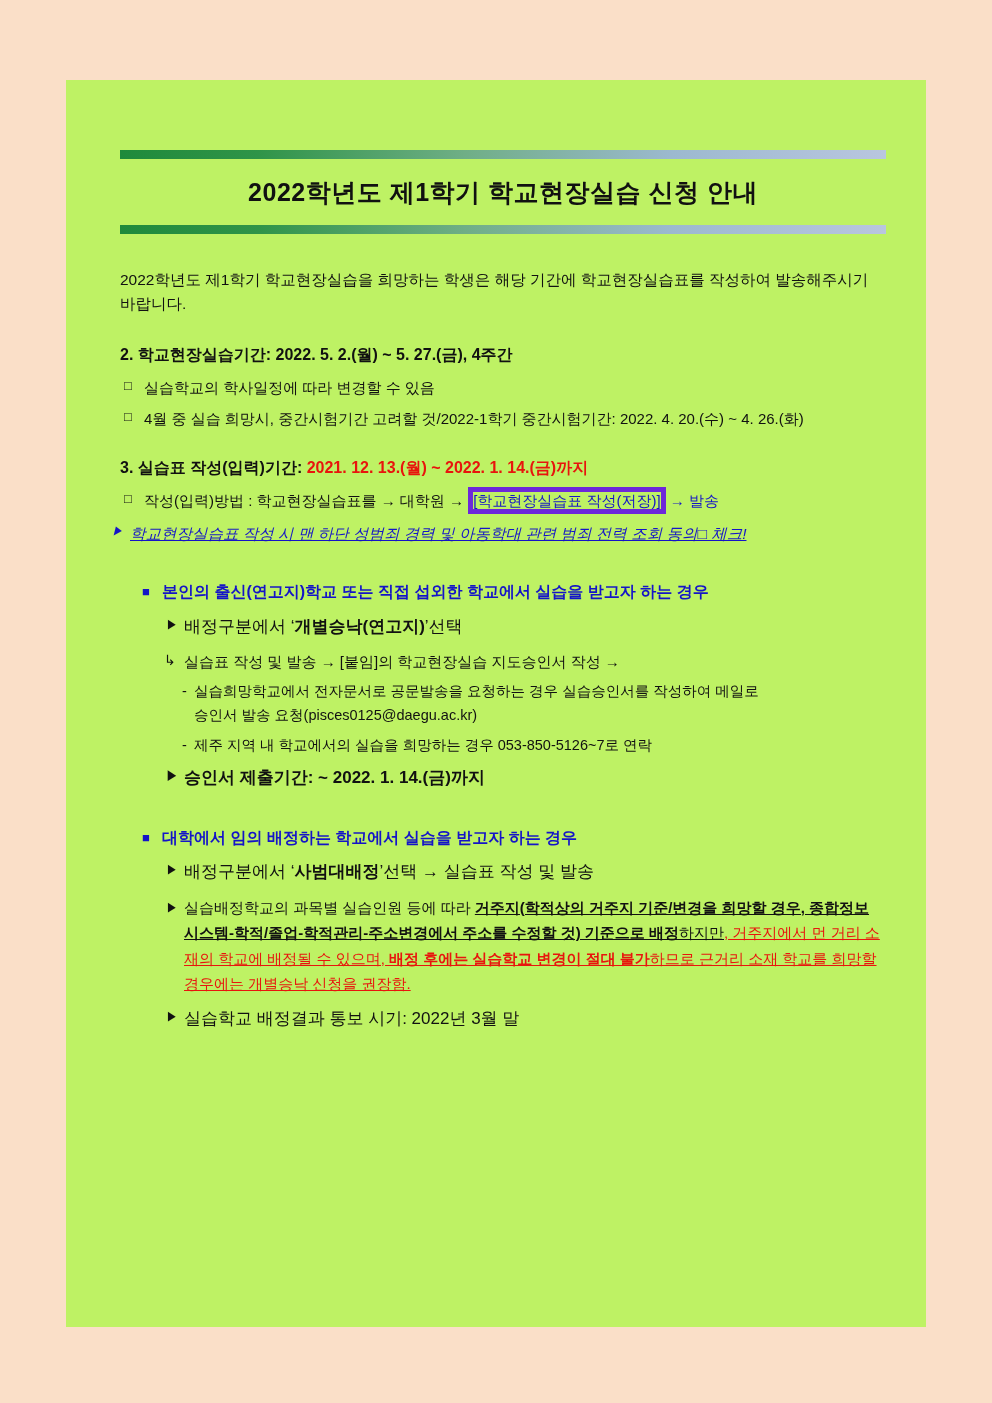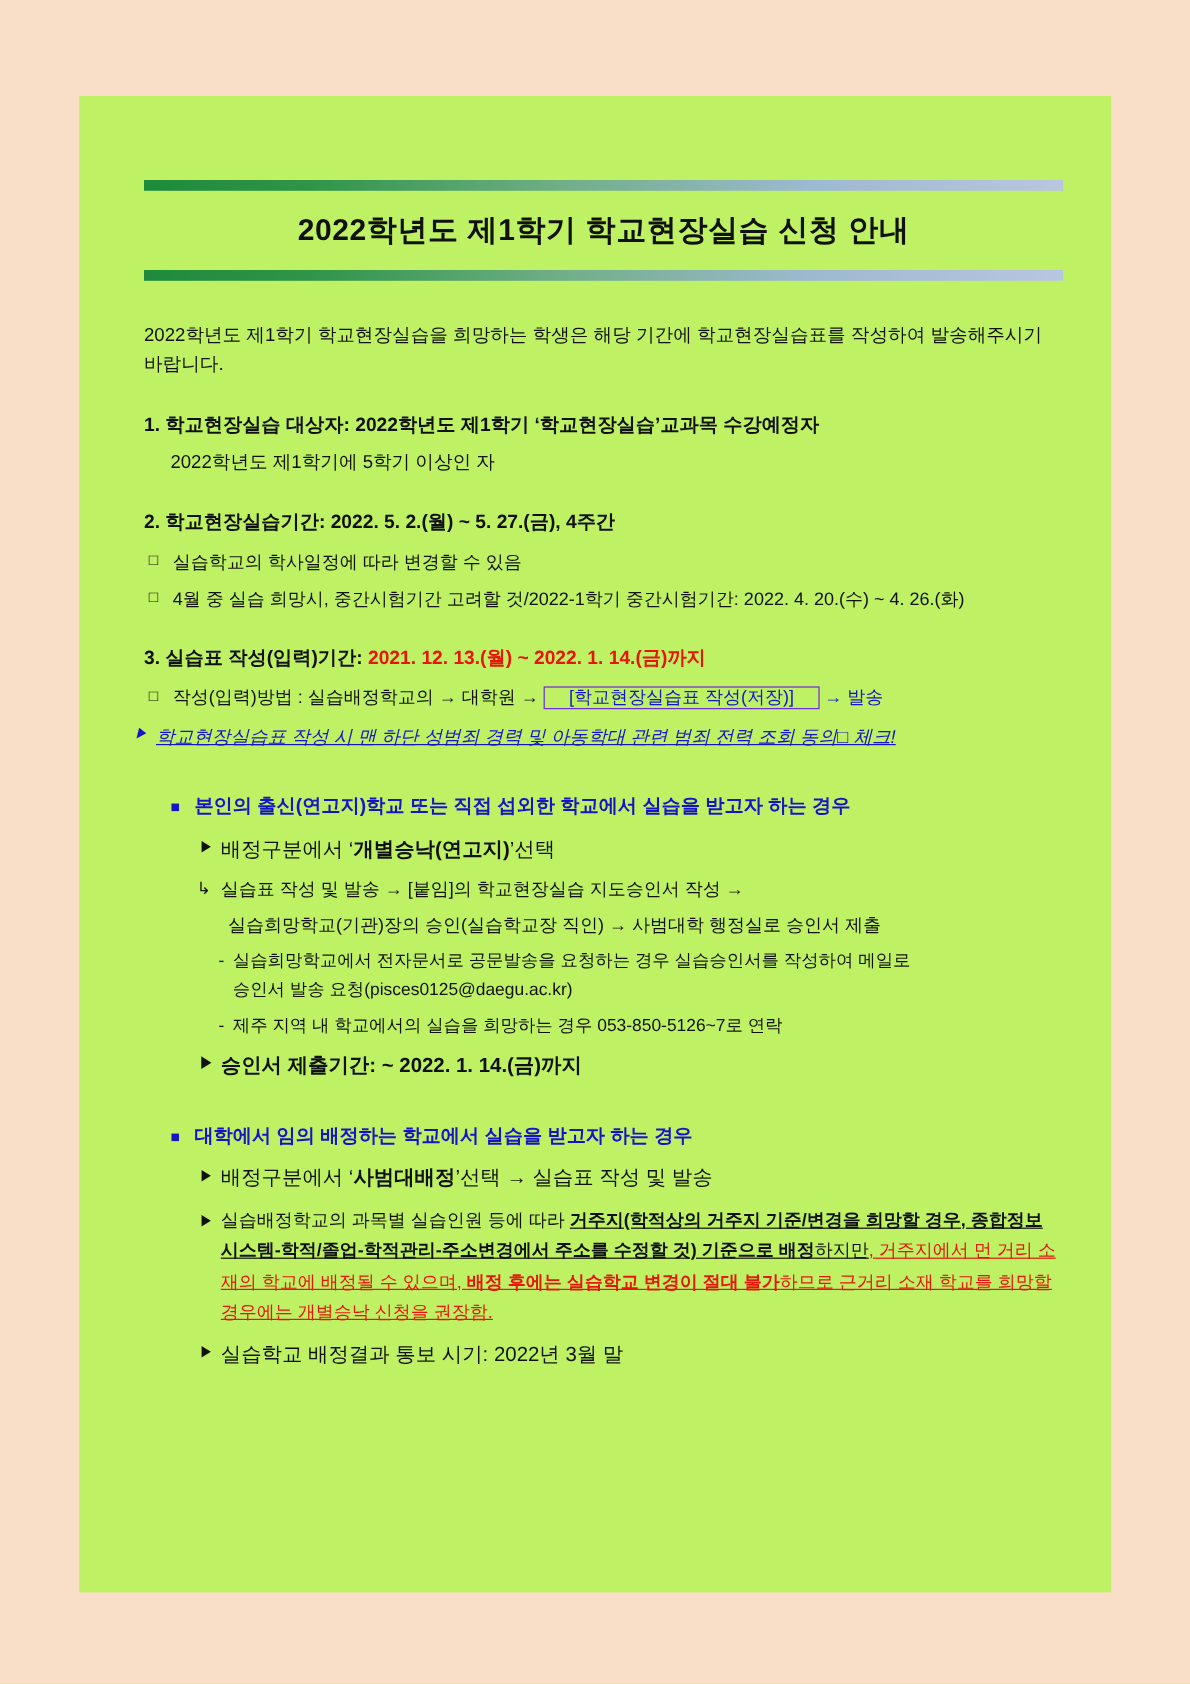--- a/index.html
+++ b/index.html
@@ -78,22 +78,22 @@
     font-size: 13px;
   }
   .red {
     color: #e8150d;
   }
   .blue {
     color: #1414c8;
   }
   .boxlink {
     color: #1414c8;
-    border: 1px solid #6d28d9;
-    padding: 0 20px;
+    border: 5px solid #6d28d9;
+    padding: 0 0;
   }
   .underline-blue {
     color: #1414c8;
     text-decoration: underline;
   }
   .arrow-line {
     margin-top: 10px;
     padding-left: 10px;
     position: relative;
     font-style: italic;
@@ -217,51 +217,46 @@
   <div class="title-block">
     <div class="rule"></div>
     <div class="doc-title">2022학년도 제1학기 학교현장실습 신청 안내</div>
     <div class="rule bottom"></div>
   </div>
 
   <div class="content">
 
     <div class="intro">2022학년도 제1학기 학교현장실습을 희망하는 학생은 해당 기간에 학교현장실습표를 작성하여 발송해주시기 바랍니다.</div>
 
-    <div class="sec">
-      <div class="sec-head">1. 학교현장실습 대상자: 2022학년도 제1학기 ‘학교현장실습’교과목 수강예정자</div>
-      <div class="sec-sub">2022학년도 제1학기에 5학기 이상인 자</div>
-    </div>
 
     <div class="sec">
       <div class="sec-head">2. 학교현장실습기간: 2022. 5. 2.(월) ~ 5. 27.(금), 4주간</div>
       <div class="bullet-sq">실습학교의 학사일정에 따라 변경할 수 있음</div>
       <div class="bullet-sq">4월 중 실습 희망시, 중간시험기간 고려할 것/2022-1학기 중간시험기간: 2022. 4. 20.(수) ~ 4. 26.(화)</div>
     </div>
 
     <div class="sec">
       <div class="sec-head">
         <span>3. 실습표 작성(입력)기간: </span><span class="red">2021. 12. 13.(월) ~ 2022. 1. 14.(금)까지</span>
       </div>
       <div class="bullet-sq">
-        <span>작성(입력)방법 : 실습배정학교의 → 대학원 → </span><span class="boxlink">[학교현장실습표 작성(저장)]</span><span class="blue"> → 발송</span>
+        <span>작성(입력)방법 : 학교현장실습표를 → 대학원 → </span><span class="boxlink">[학교현장실습표 작성(저장)]</span><span class="blue"> → 발송</span>
       </div>
       <div class="arrow-line">
         <span class="underline-blue">학교현장실습표 작성 시 맨 하단 성범죄 경력 및 아동학대 관련 범죄 전력 조회 동의□ 체크!</span>
       </div>
     </div>
 
     <div class="blockhead">본인의 출신(연고지)학교 또는 직접 섭외한 학교에서 실습을 받고자 하는 경우</div>
 
     <div class="tri">
       <span>배정구분에서 ‘</span><span class="b">개별승낙(연고지)</span><span>’선택</span>
     </div>
 
     <div class="hook">실습표 작성 및 발송 → [붙임]의 학교현장실습 지도승인서 작성 →</div>
-    <div class="cont">실습희망학교(기관)장의 승인(실습학교장 직인) → 사범대학 행정실로 승인서 제출</div>
 
     <div class="dash">실습희망학교에서 전자문서로 공문발송을 요청하는 경우 실습승인서를 작성하여 메일로</div>
     <div class="dash-cont">승인서 발송 요청(pisces0125@daegu.ac.kr)</div>
     <div class="dash">제주 지역 내 학교에서의 실습을 희망하는 경우 053-850-5126~7로 연락</div>
 
     <div class="tri bold">승인서 제출기간: ~ 2022. 1. 14.(금)까지</div>
 
     <div class="blockhead">대학에서 임의 배정하는 학교에서 실습을 받고자 하는 경우</div>
 
     <div class="tri">

